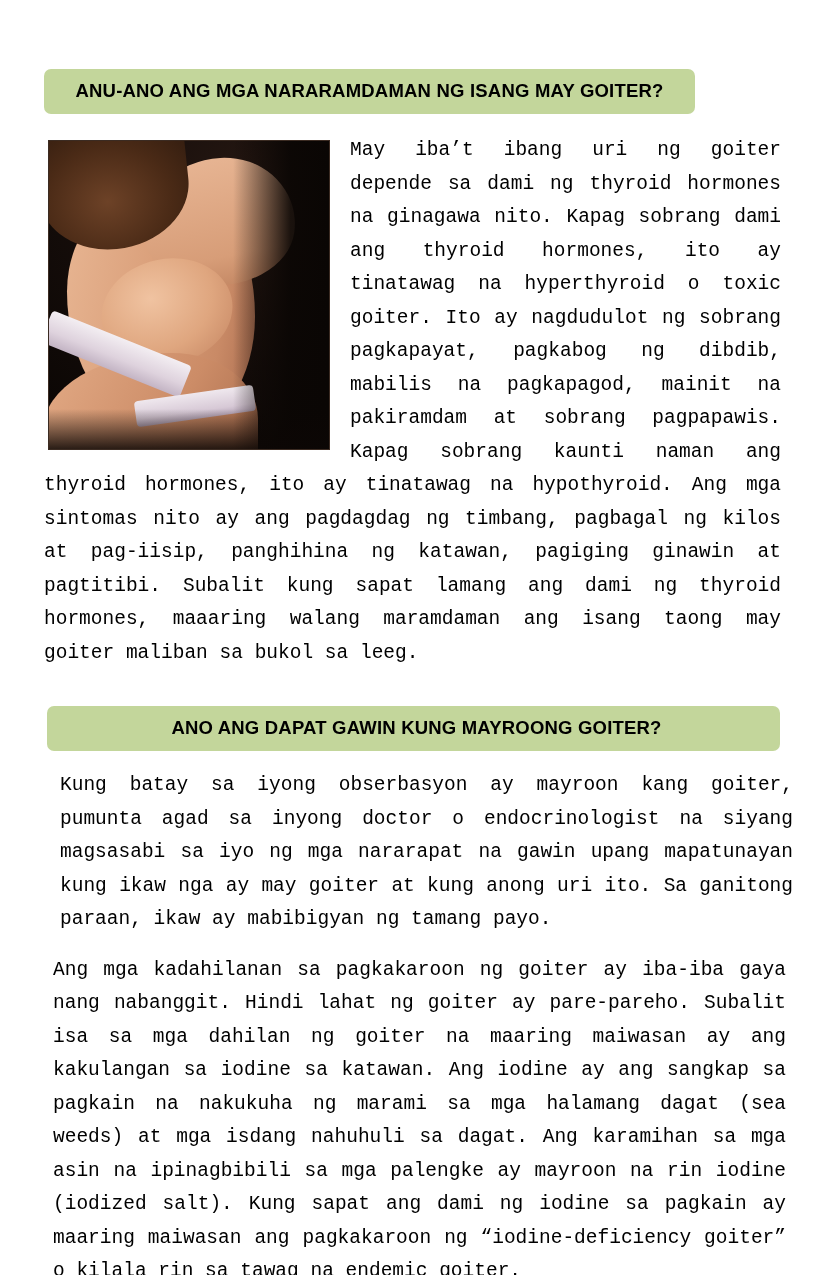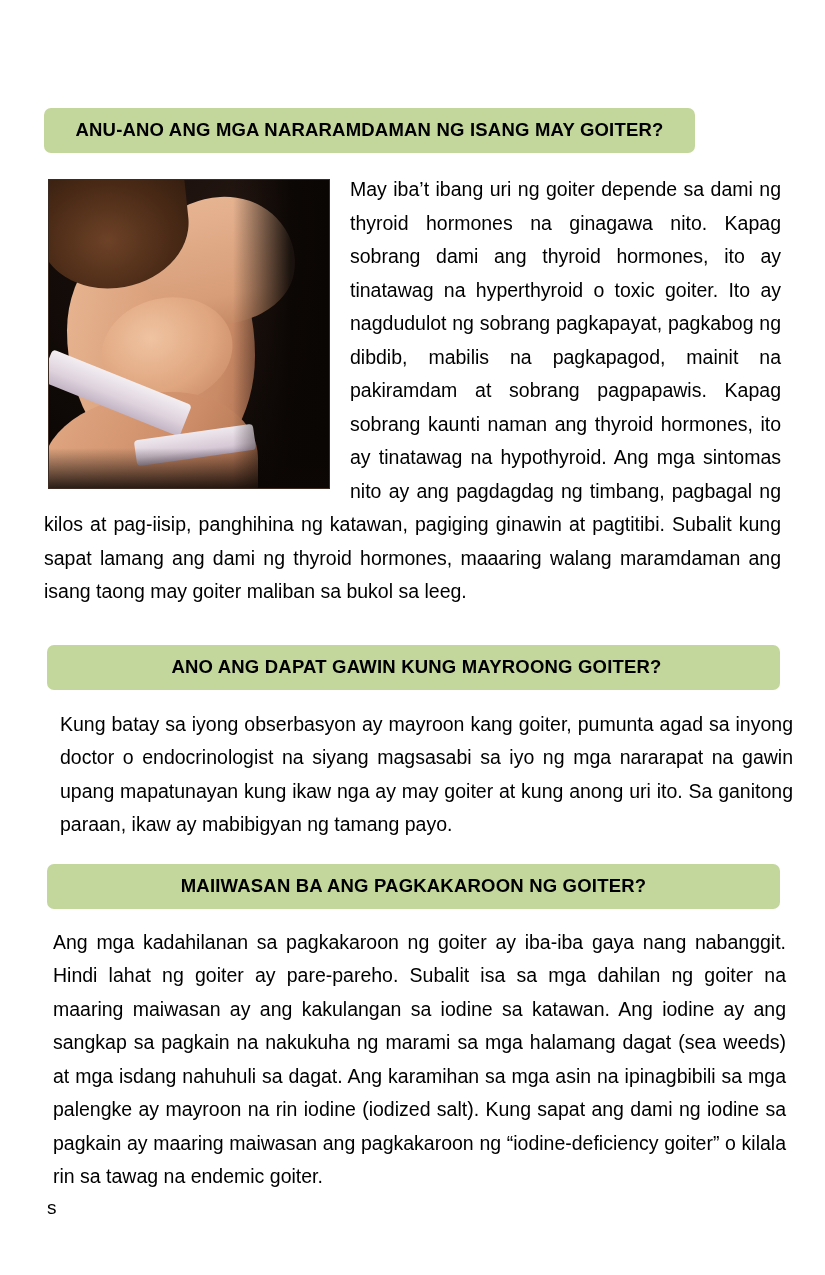--- a/index.html
+++ b/index.html
@@ -27,41 +27,42 @@
     border-radius: 7px;
     text-align: center;
     font-weight: bold;
     font-size: 18.5px;
     letter-spacing: 0.2px;
     color: #000;
     padding: 11px 10px 12px 10px;
     box-sizing: border-box;
   }
   #heading-1 {
-    margin-top: 108px;
+    margin-top: 69px;
     width: 651px;
   }
   #heading-2 {
     margin-top: 36px;
     margin-left: 3px;
     width: 733px;
     padding-left: 16px;
   }
   #heading-3 {
     margin-top: 22px;
     margin-left: 3px;
     width: 733px;
   }
   .body-text {
     font-size: 19.5px;
     line-height: 33.5px;
     text-align: justify;
     text-justify: inter-word;
     color: #000;
     margin: 0;
+    font-family: Liberation Mono, monospace;
   }
   .intro-block {
     margin-top: 20px;
     width: 737px;
   }
   .photo {
     float: left;
     width: 282px;
     height: 310px;
     margin: 6px 20px 4px 4px;
@@ -178,19 +179,18 @@
       <div class="shadow-right"></div>
       <div class="shadow-bottom"></div>
     </div>
     <p class="body-text">May iba’t ibang uri ng goiter depende sa dami ng thyroid hormones na ginagawa nito. Kapag sobrang dami ang thyroid hormones, ito ay tinatawag na hyperthyroid o toxic goiter. Ito ay nagdudulot ng sobrang pagkapayat, pagkabog ng dibdib, mabilis na pagkapagod, mainit na pakiramdam at sobrang pagpapawis. Kapag sobrang kaunti naman ang thyroid hormones, ito ay tinatawag na hypothyroid. Ang mga sintomas nito ay ang pagdagdag ng timbang, pagbagal ng kilos at pag-iisip, panghihina ng katawan, pagiging ginawin at pagtitibi. Subalit kung sapat lamang ang dami ng thyroid hormones, maaaring walang maramdaman ang isang taong may goiter maliban sa bukol sa leeg.</p>
   </div>
 
   <div class="section-heading" id="heading-2">ANO ANG DAPAT GAWIN KUNG MAYROONG GOITER?</div>
 
   <p class="body-text para" id="para-2">Kung batay sa iyong obserbasyon ay mayroon kang goiter, pumunta agad sa inyong doctor o endocrinologist na siyang magsasabi sa iyo ng mga nararapat na gawin upang mapatunayan kung ikaw nga ay may goiter at kung anong uri ito. Sa ganitong paraan, ikaw ay mabibigyan ng tamang payo.</p>
 
-  <div class="section-heading" id="heading-3">MAIIWASAN BA ANG PAGKAKAROON NG GOITER?</div>
 
   <p class="body-text para" id="para-3">Ang mga kadahilanan sa pagkakaroon ng goiter ay iba-iba gaya nang nabanggit. Hindi lahat ng goiter ay pare-pareho. Subalit isa sa mga dahilan ng goiter na maaring maiwasan ay ang kakulangan sa iodine sa katawan. Ang iodine ay ang sangkap sa pagkain na nakukuha ng marami sa mga halamang dagat (sea weeds) at mga isdang nahuhuli sa dagat. Ang karamihan sa mga asin na ipinagbibili sa mga palengke ay mayroon na rin iodine (iodized salt). Kung sapat ang dami ng iodine sa pagkain ay maaring maiwasan ang pagkakaroon ng “iodine-deficiency goiter” o kilala rin sa tawag na endemic goiter.</p>
 
   <div class="stray-char">s</div>
 
 </div>
 
 </body></html>

